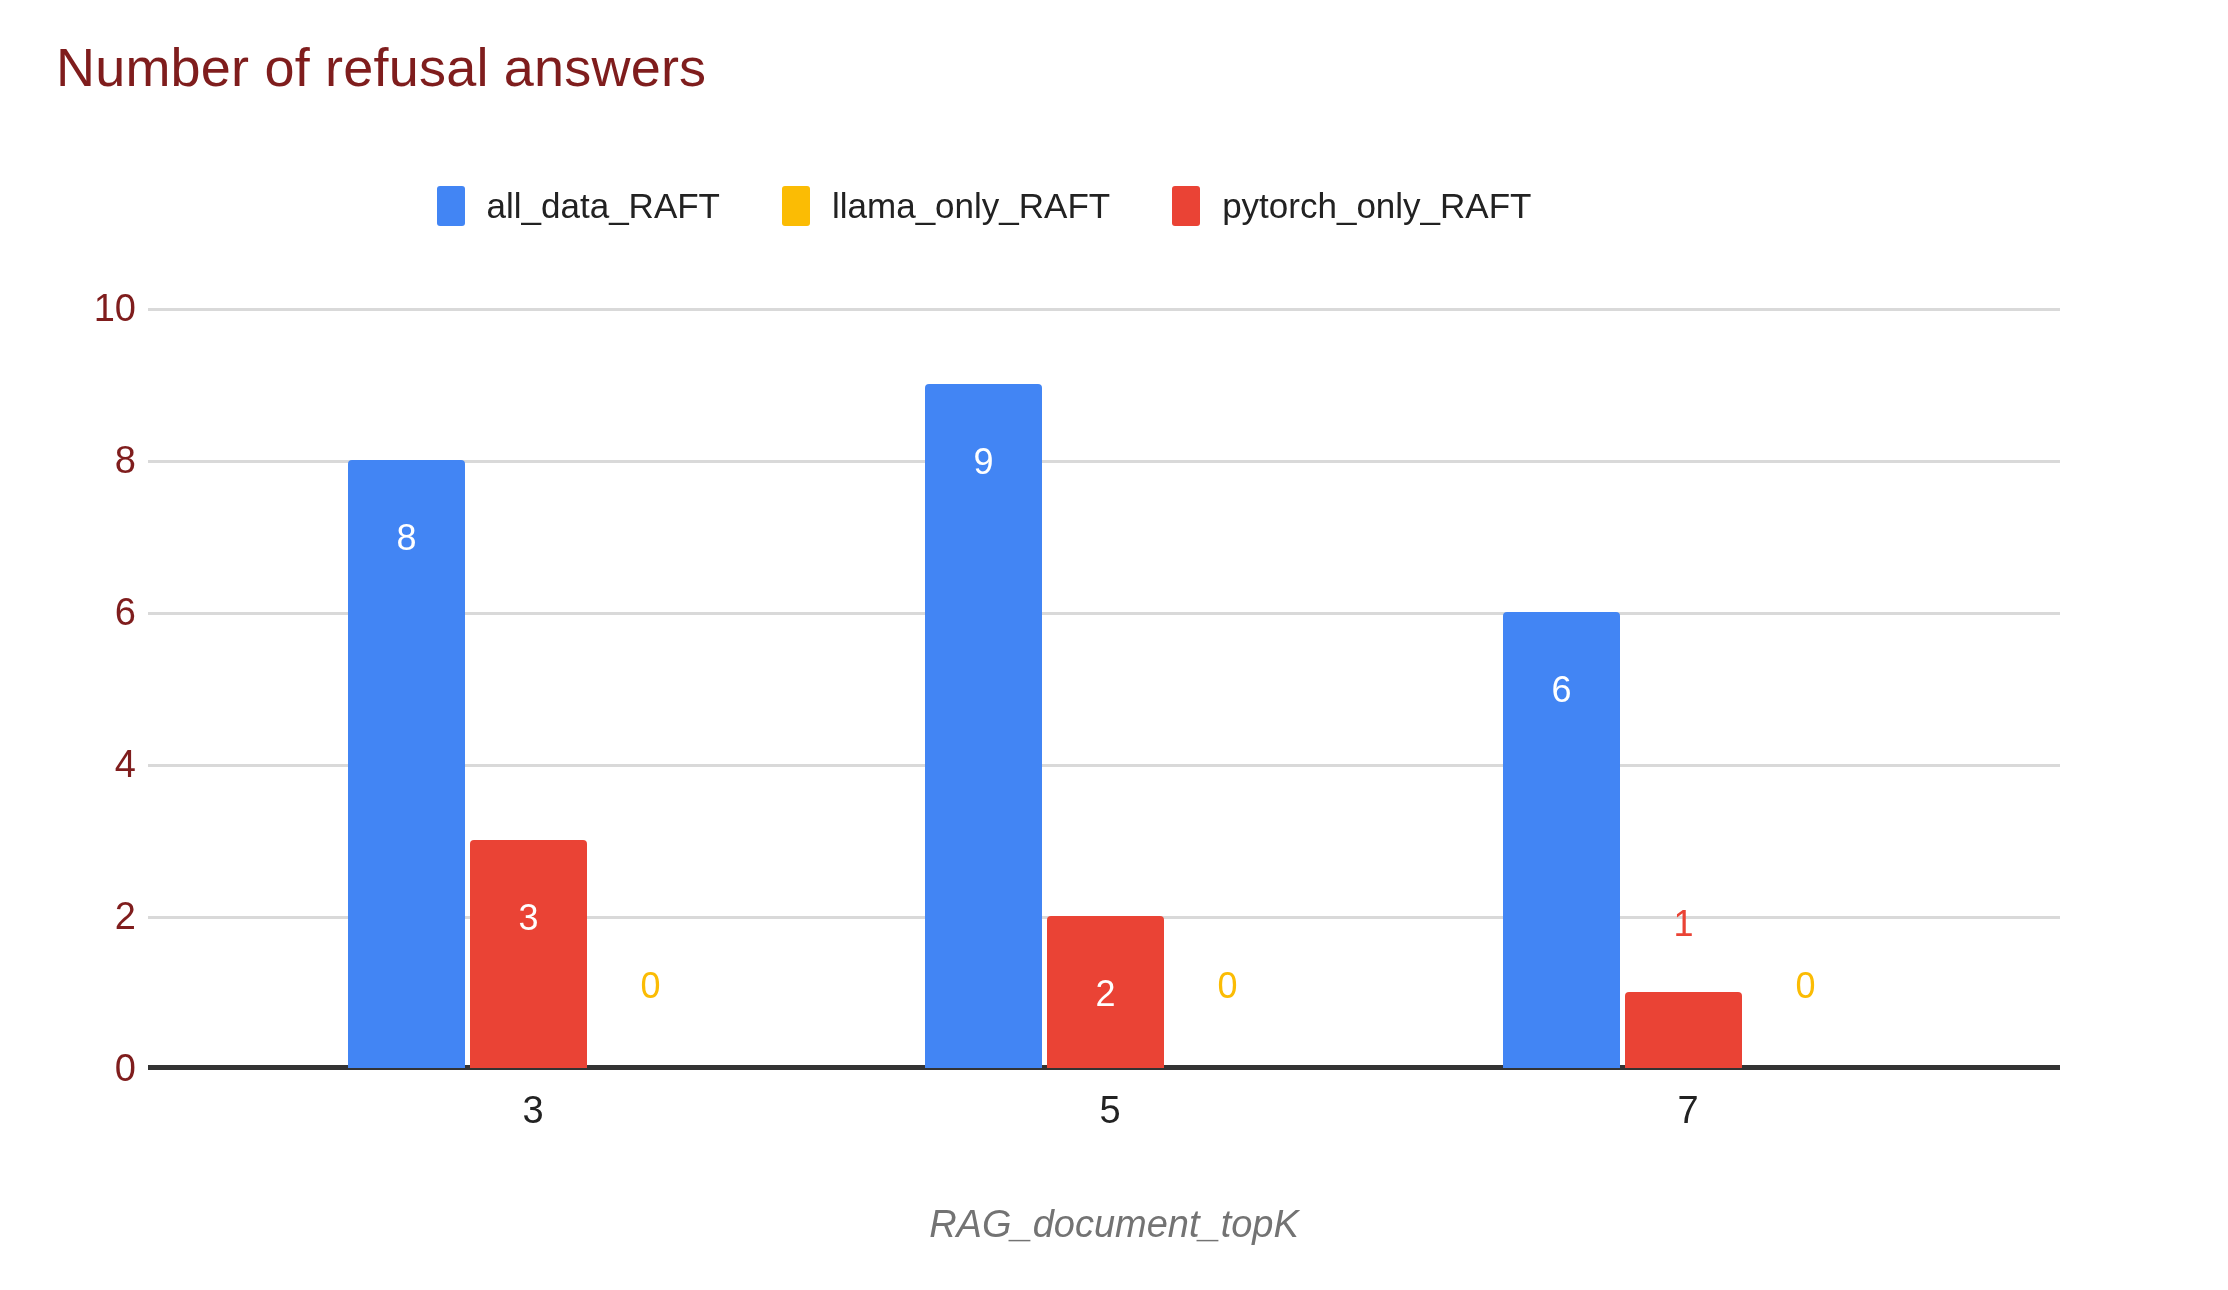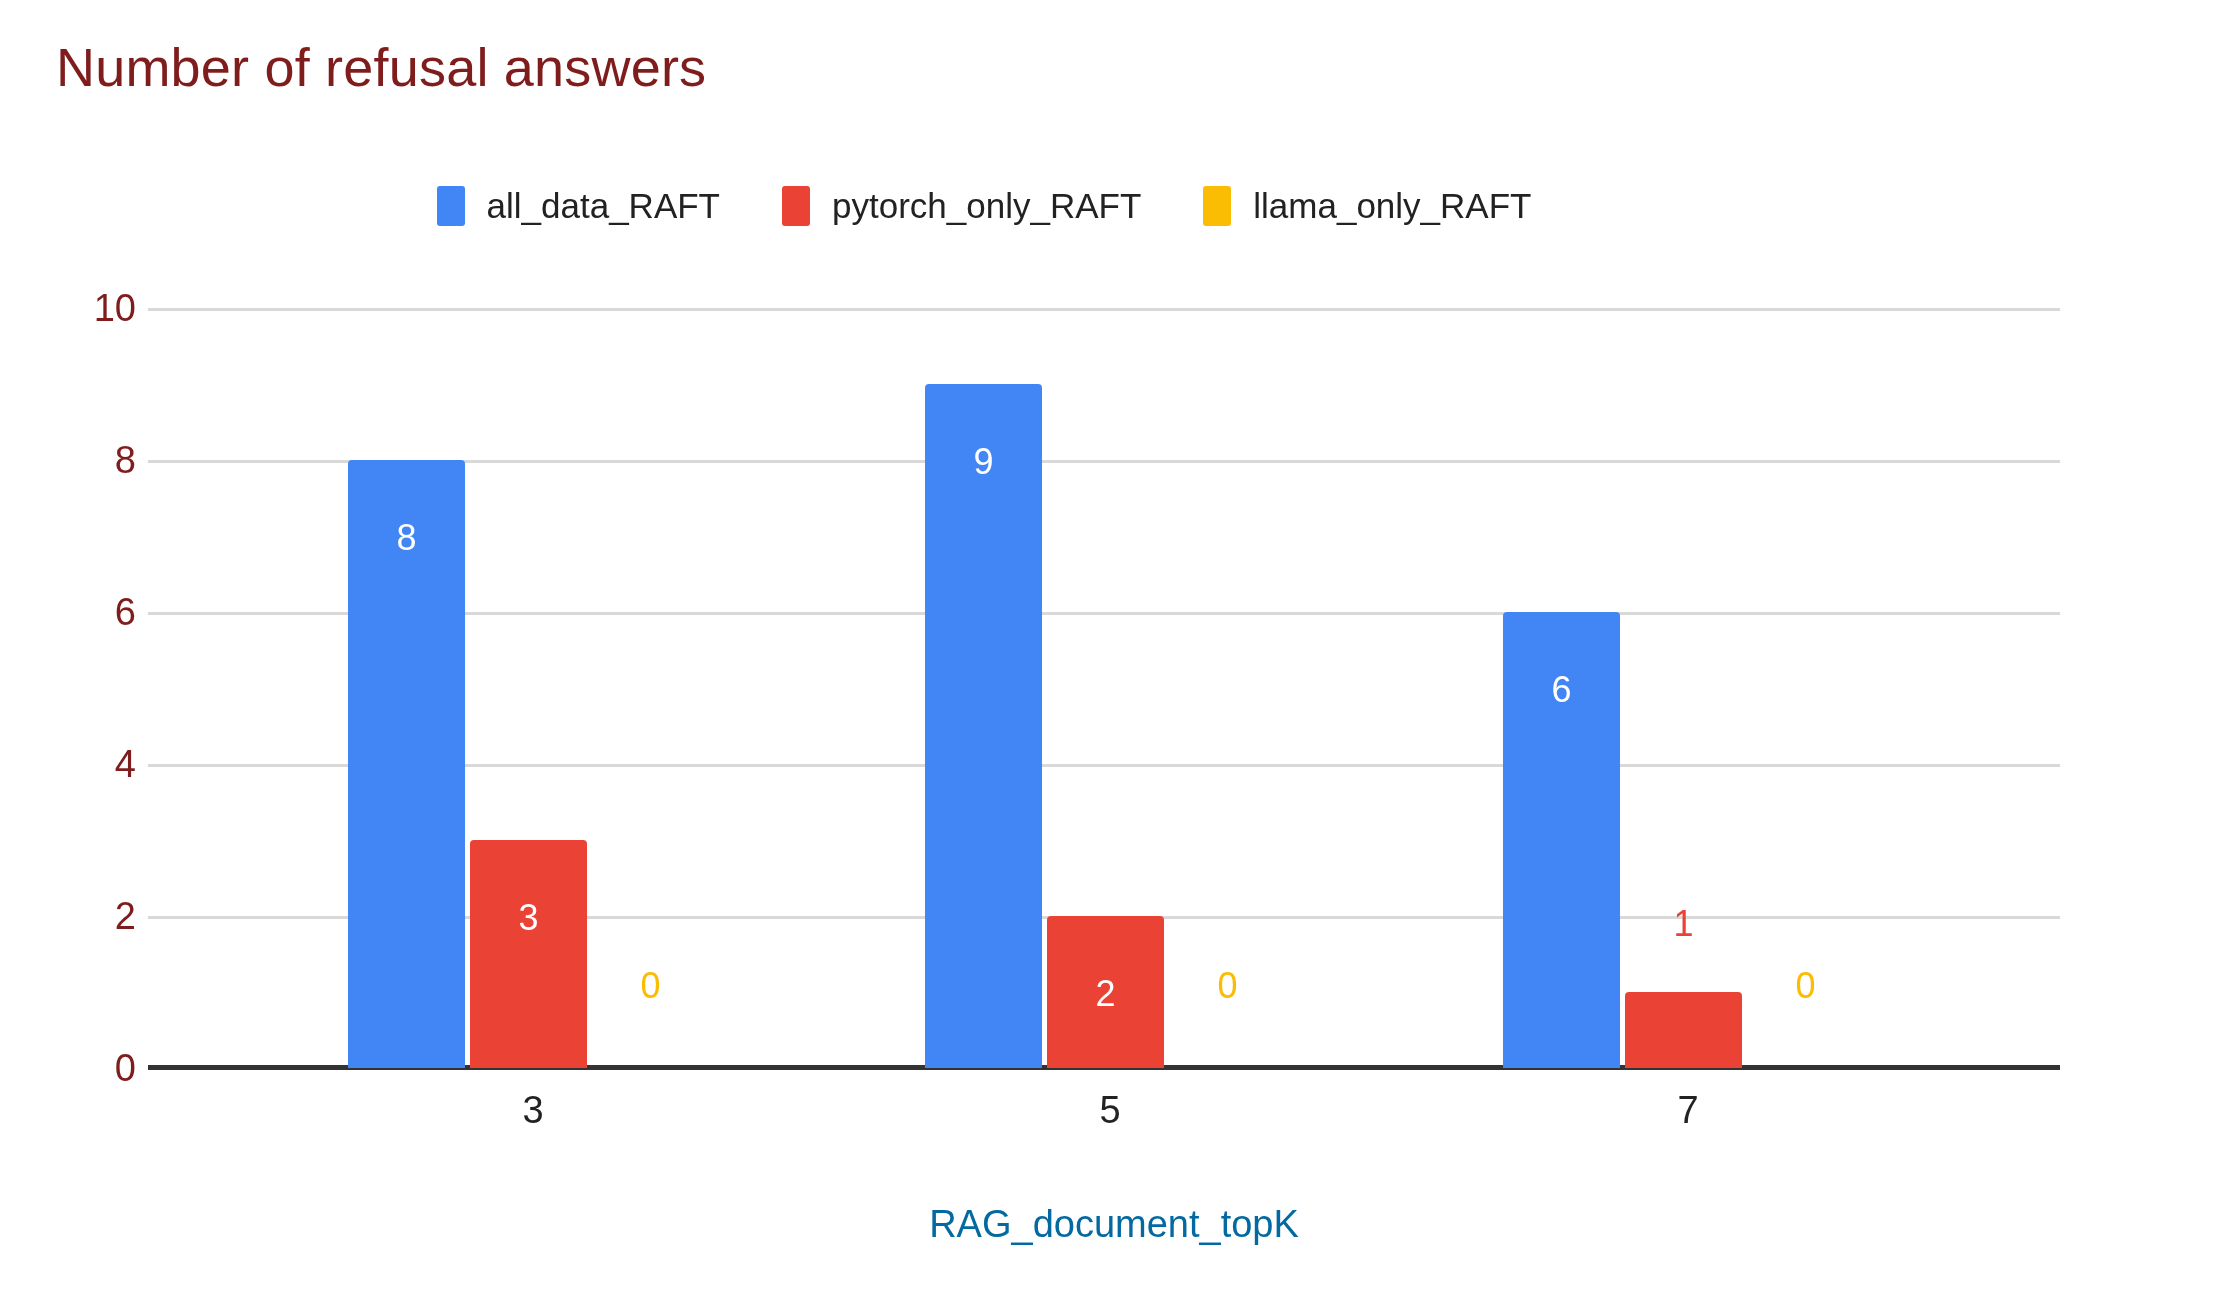--- a/index.html
+++ b/index.html
@@ -134,42 +134,43 @@
     transform: translateX(-120px);
   }
   #x-axis-title {
     position: absolute;
     left: 0;
     top: 1202px;
     width: 2228px;
     text-align: center;
     font-size: 38px;
     line-height: 44px;
-    color: #0369a1;
+    color: #737373;
+    font-style: italic;
   }
 </style>
 </head>
 <body>
 
 <div id="chart-root">
 
   <div id="chart-title">Number of refusal answers</div>
 
   <div id="legend">
     <div class="legend-item">
       <span class="legend-swatch" style="background:#4285F4"></span>
       <span class="legend-label">all_data_RAFT</span>
     </div>
     <div class="legend-item">
+      <span class="legend-swatch" style="background:#FBBC04"></span>
+      <span class="legend-label">llama_only_RAFT</span>
+    </div>
+    <div class="legend-item">
       <span class="legend-swatch" style="background:#EA4335"></span>
       <span class="legend-label">pytorch_only_RAFT</span>
-    </div>
-    <div class="legend-item">
-      <span class="legend-swatch" style="background:#FBBC04"></span>
-      <span class="legend-label">llama_only_RAFT</span>
     </div>
   </div>
 
   <div class="y-tick" style="top:308px">10</div>
   <div class="y-tick" style="top:460px">8</div>
   <div class="y-tick" style="top:612px">6</div>
   <div class="y-tick" style="top:764px">4</div>
   <div class="y-tick" style="top:916px">2</div>
   <div class="y-tick" style="top:1068px">0</div>
 

